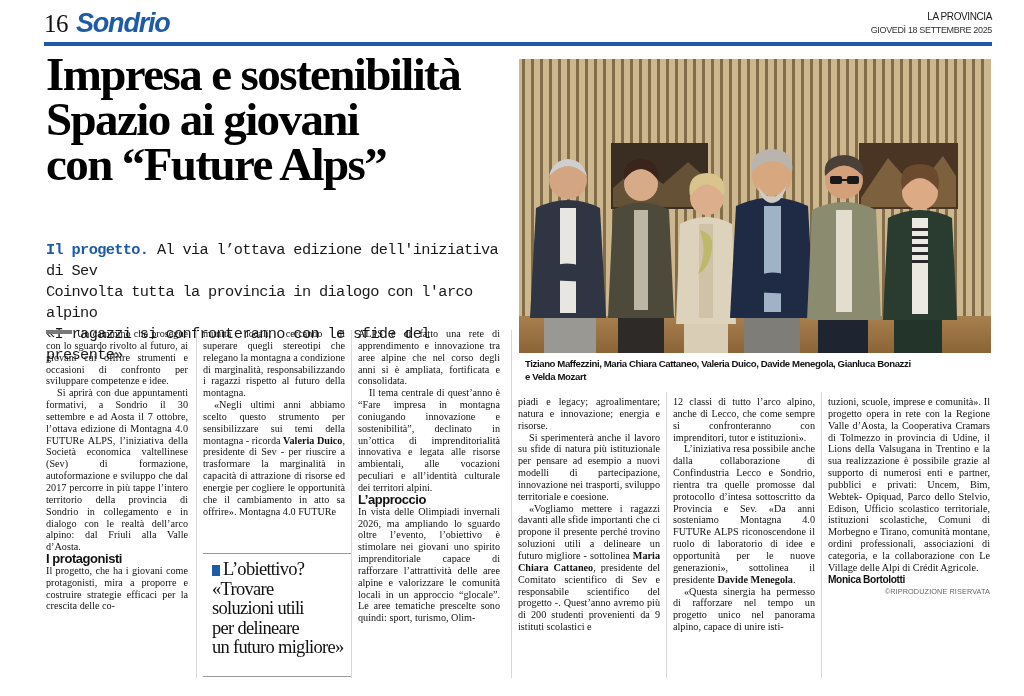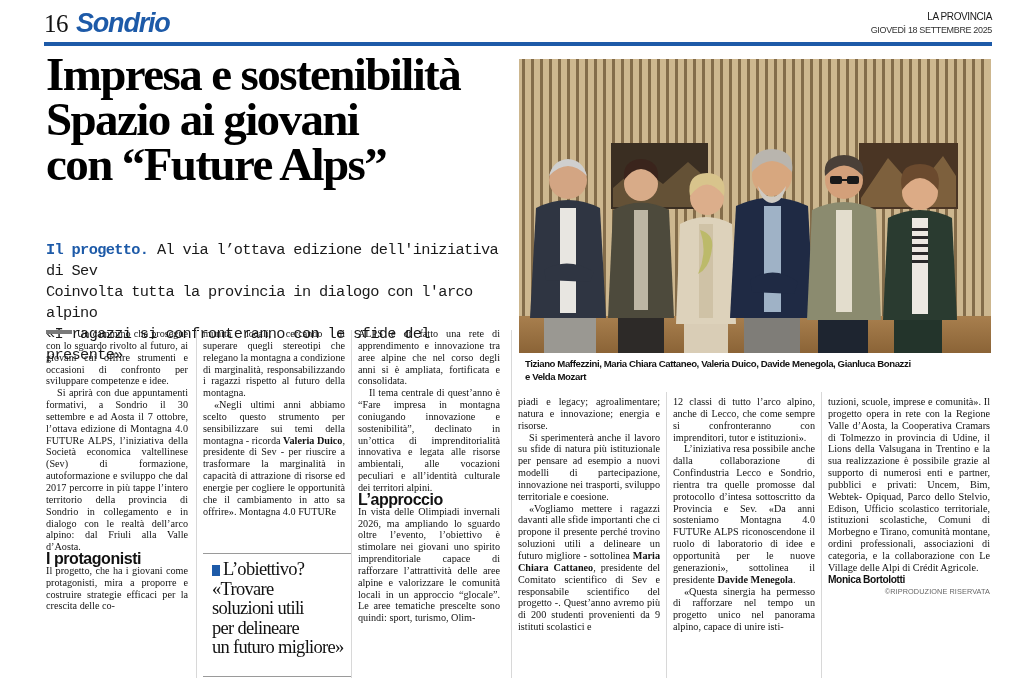--- a/index.html
+++ b/index.html
@@ -171,21 +171,21 @@
     display: inline-block;
     width: 26px;
     height: 4px;
     background: #7a7a7a;
     vertical-align: 3px;
     margin-right: 5px;
   }
 
   .subhead {
     font-family: "Liberation Sans", sans-serif;
-    font-size: 16px;
+    font-size: 13px;
     font-weight: bold;
     letter-spacing: -0.45px;
     color: #111;
     margin: 6px 0 1px 0;
     text-indent: 0 !important;
   }
 
   
   .pullquote {
     position: absolute;

